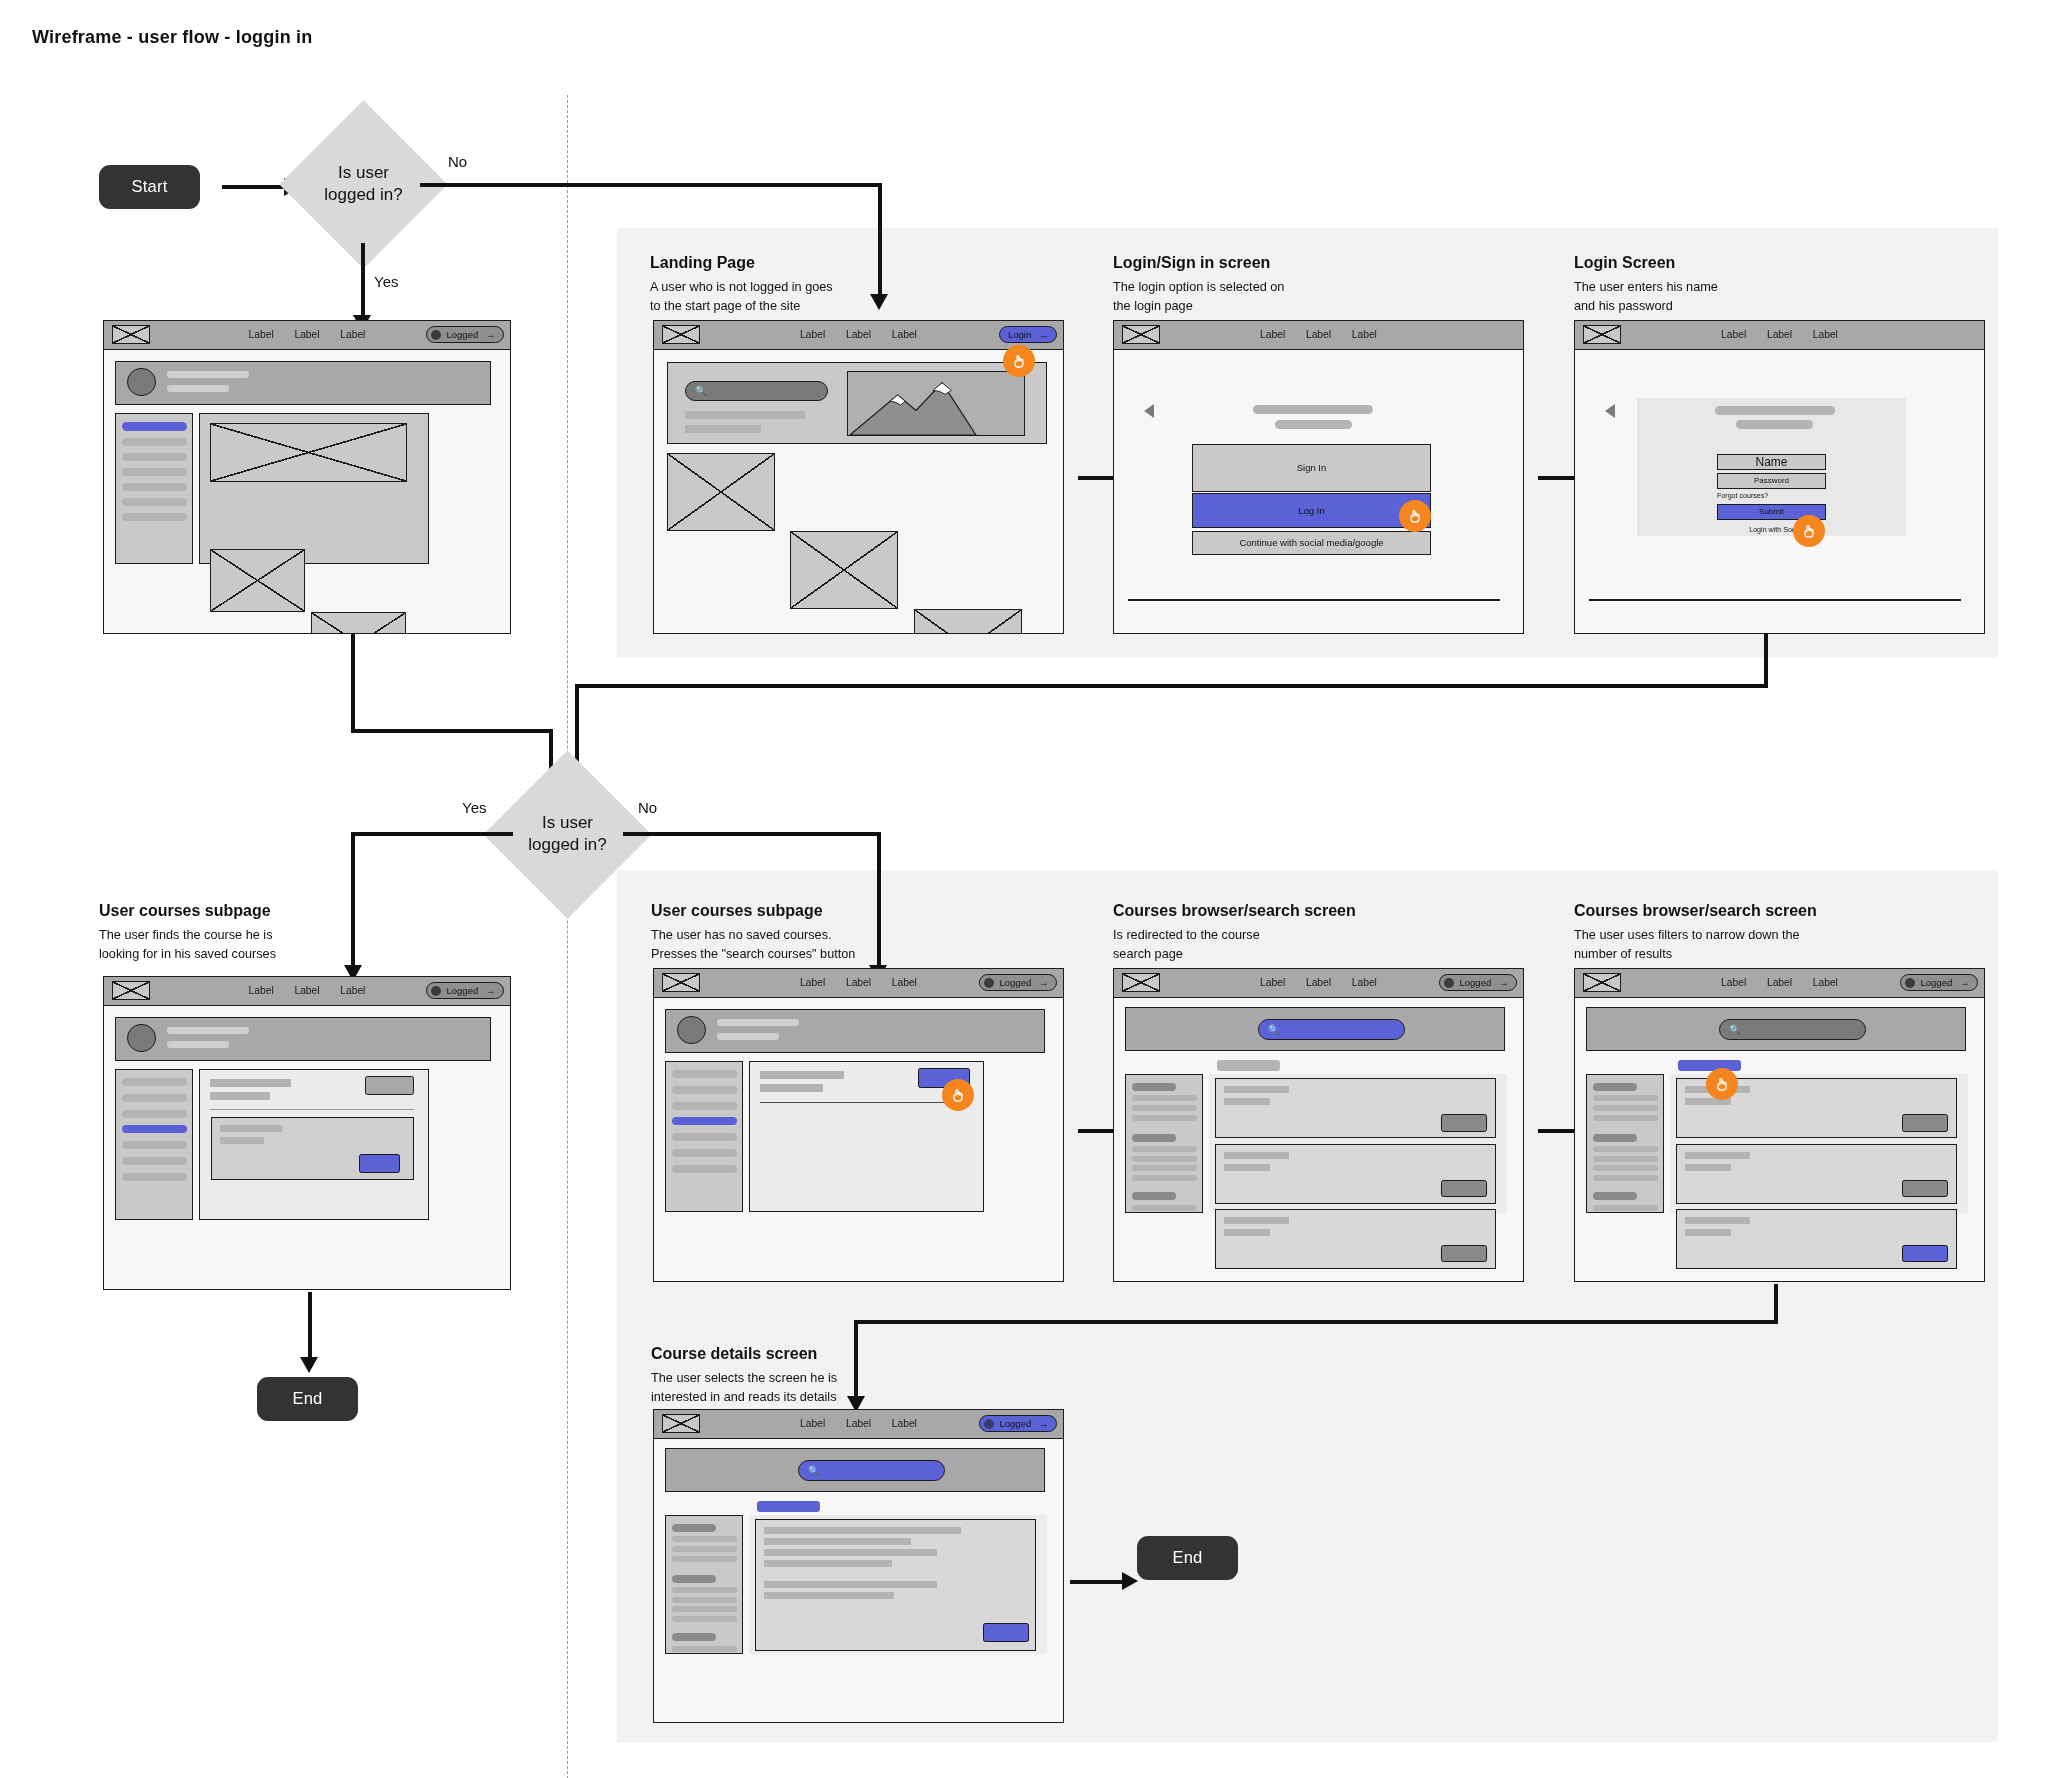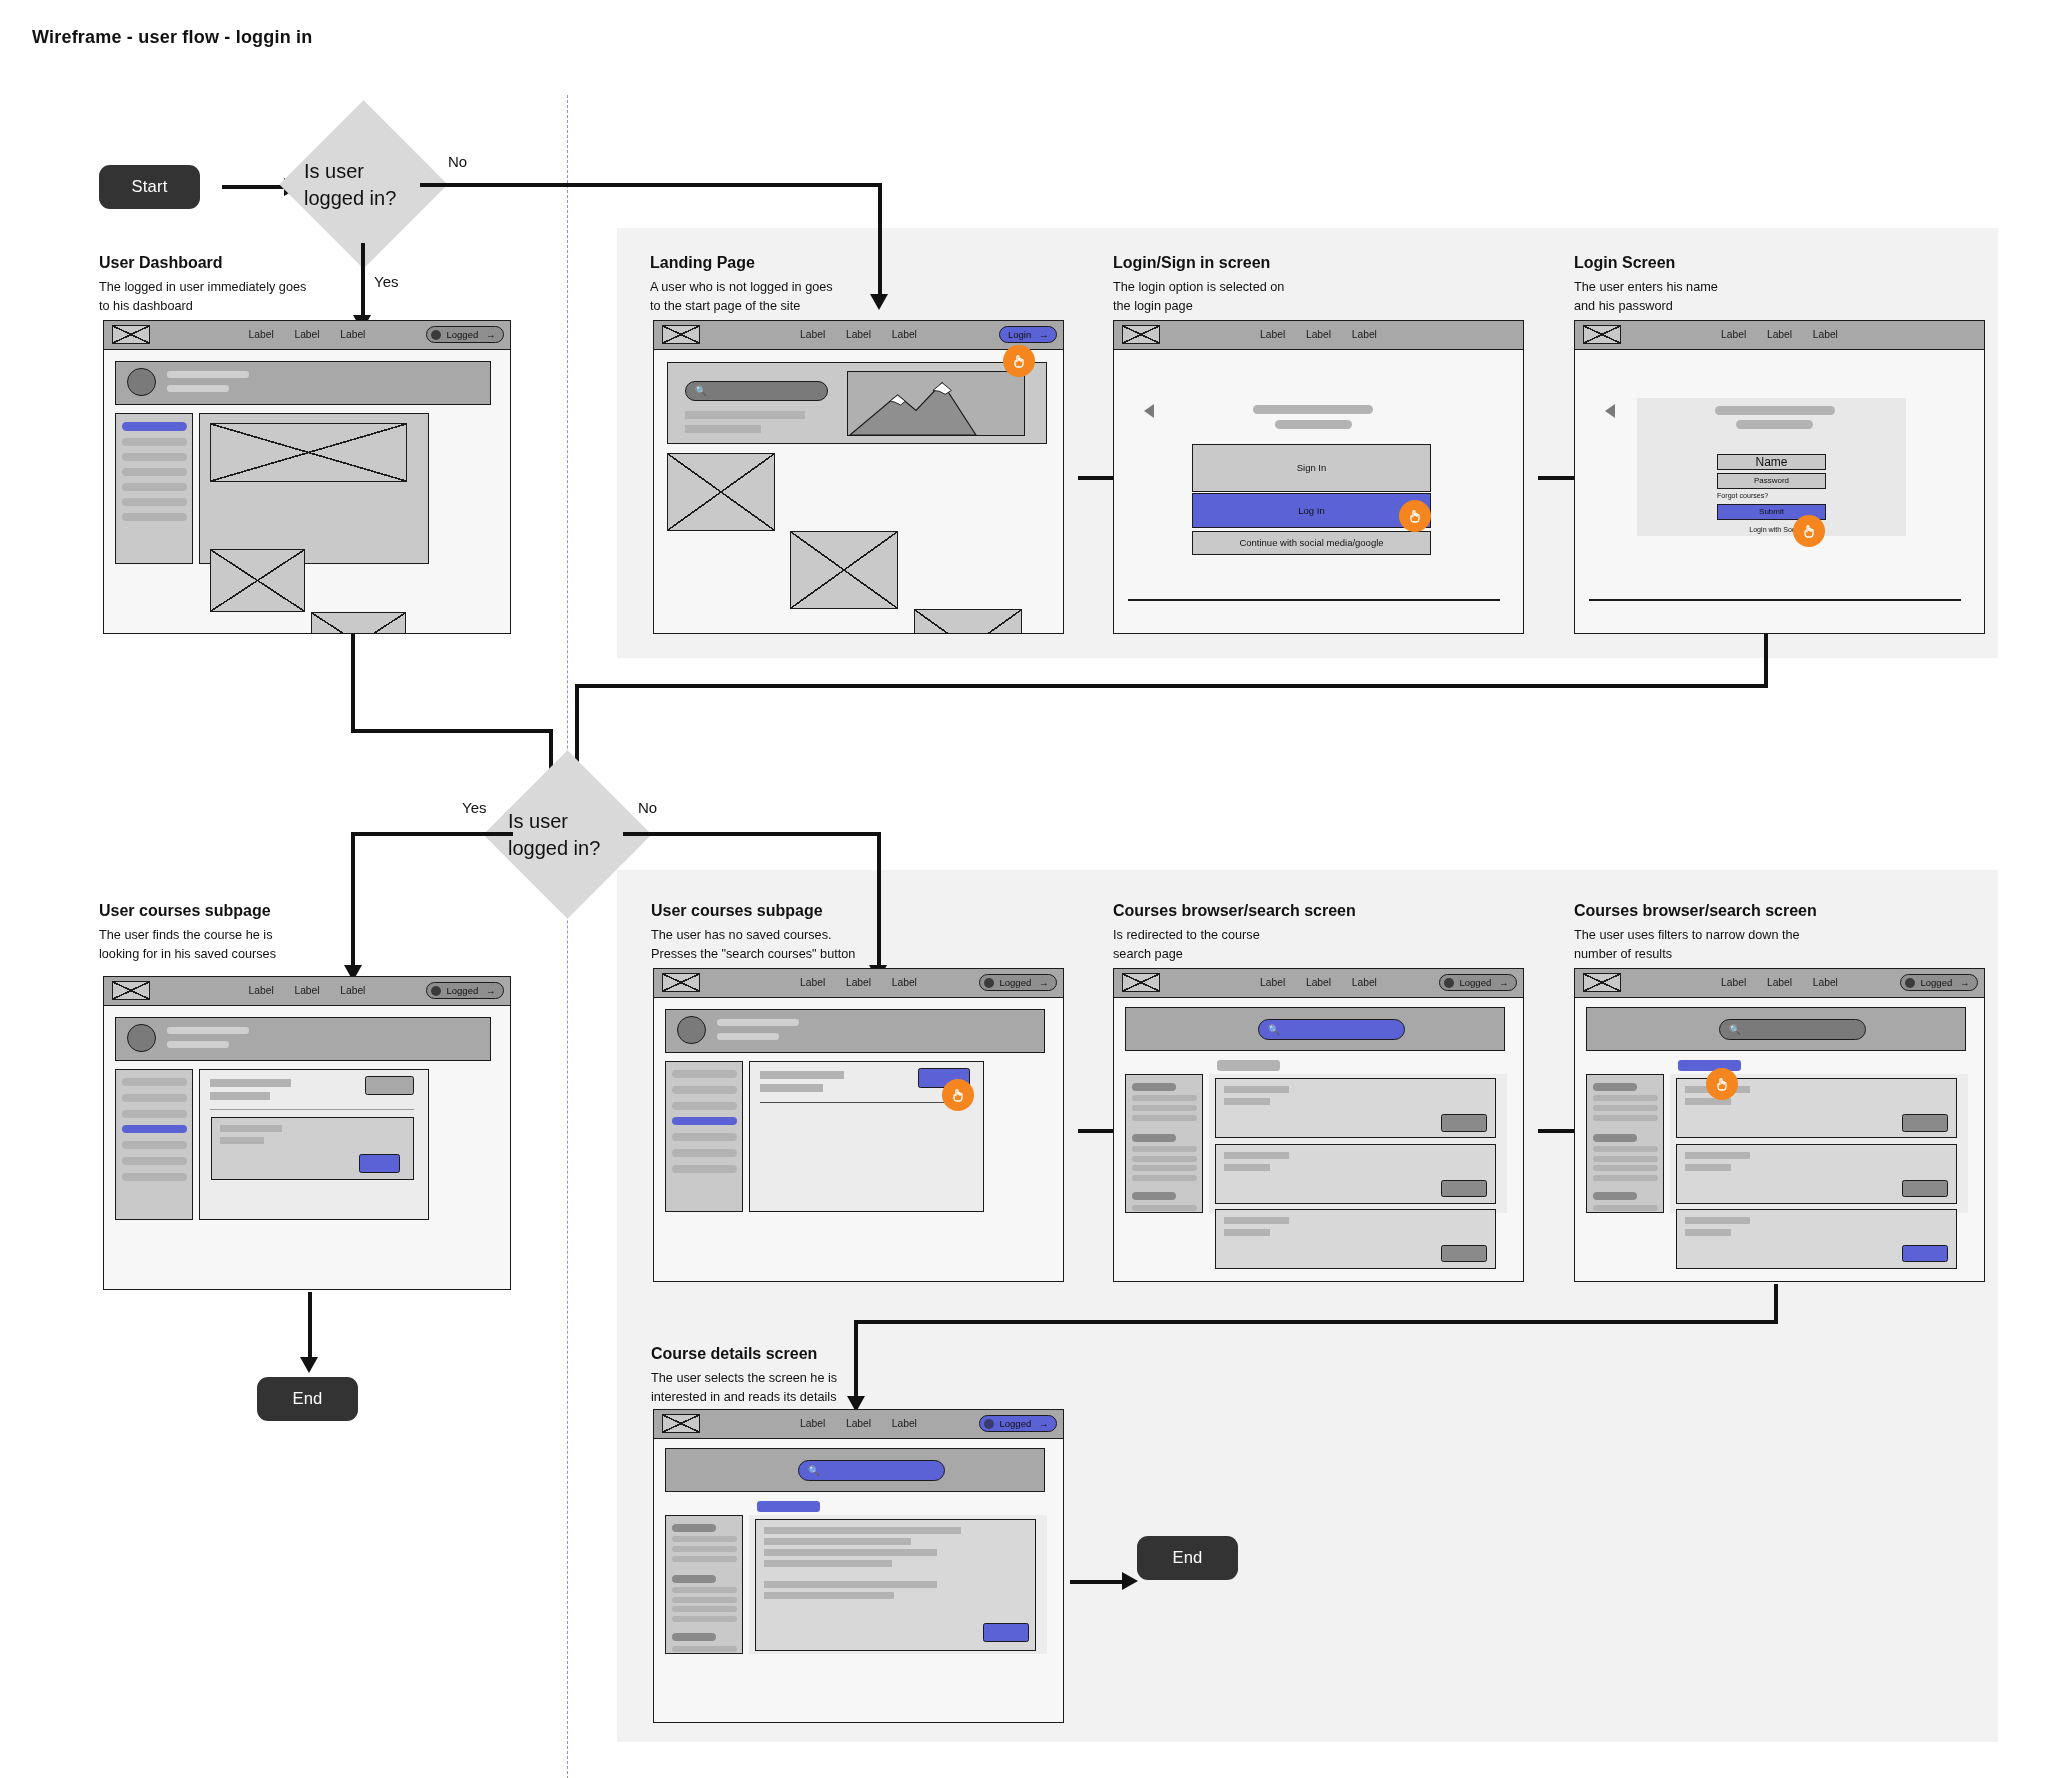--- a/index.html
+++ b/index.html
@@ -40,21 +40,21 @@
   
   .diamond-wrap { }
   .diamond-shape {
     position: absolute; left: 0; top: 0; width: 100%; height: 100%;
     background: #d9d9d9;
     transform: rotate(45deg);
   }
   .diamond-label {
     position: absolute; left: 0; top: 50%; width: 100%;
     transform: translateY(-50%);
-    font-size: 20px; line-height: 1.35; color: #111;
+    text-align: center; font-size: 17px; line-height: 1.35; color: #111;
   }
 
   
   .flow-label { font-size: 15px; color: #111; }
 
   
   .hline { background: #111; height: 4px; }
   .vline { background: #111; width: 4px; }
   .arrow-down {
     width: 0; height: 0;
@@ -208,27 +208,20 @@
 
   <div class="abs hline" style="left:420px;top:183px;width:462px;"></div>
   <div class="abs vline" style="left:878px;top:183px;height:116px;"></div>
   <div class="abs arrow-down" style="left:870px;top:294px;"></div>
   <div class="abs flow-label" style="left:448px;top:153px;">No</div>
 
   <div class="abs vline" style="left:361px;top:243px;height:78px;"></div>
   <div class="abs arrow-down" style="left:353px;top:315px;"></div>
   <div class="abs flow-label" style="left:374px;top:273px;">Yes</div>
 
-  <div class="abs" style="left:99px;top:254px;width:262px;">
-    <div class="caption-title">User Dashboard</div>
-    <div class="caption-desc">
-      <div>The logged in user immediately goes</div>
-      <div>to his dashboard</div>
-    </div>
-  </div>
 
   <div class="wf" style="left:103px;top:320px;width:408px;height:314px;">
     <div class="wf-topbar">
       <div class="wf-logo"></div>
       <div class="wf-navlinks">
         <span>Label</span>
         <span>Label</span>
         <span>Label</span>
       </div>
       <div class="wf-pill">

